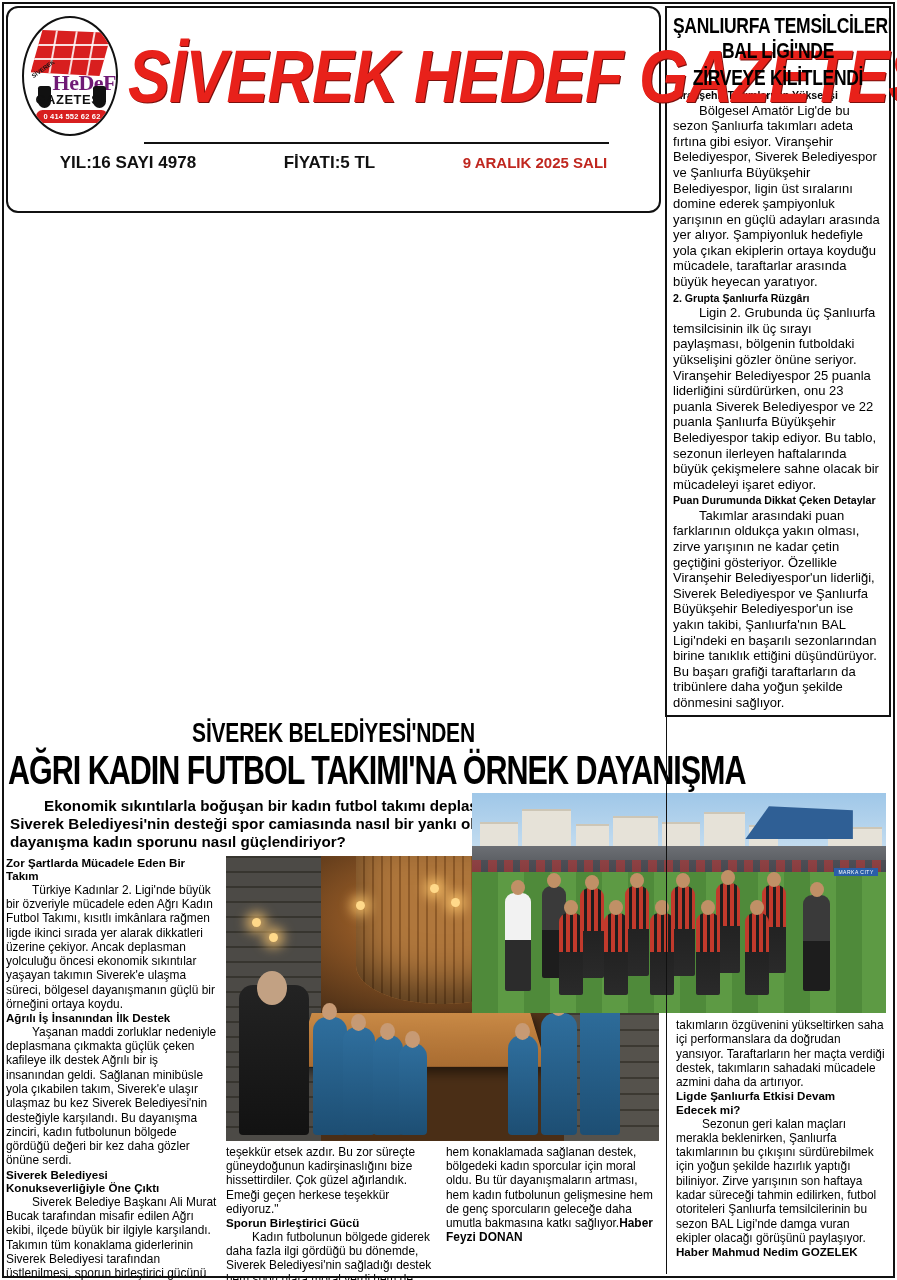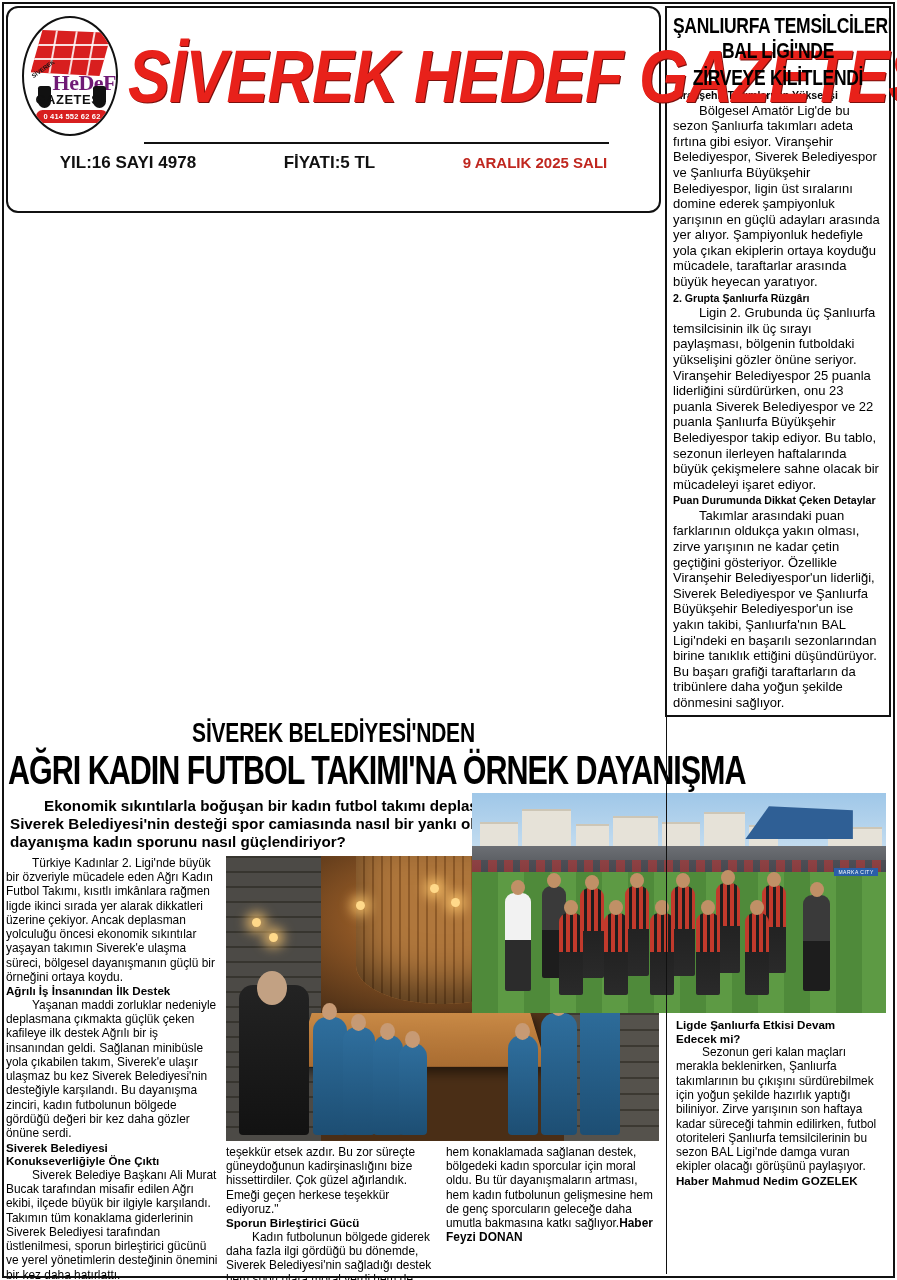--- a/index.html
+++ b/index.html
@@ -396,20 +396,21 @@
         <div class="mh-kicker">SİVEREK BELEDİYESİ'NDEN</div>
         <div class="mh-title">AĞRI KADIN FUTBOL TAKIMI'NA ÖRNEK DAYANIŞMA</div>
         <div class="mh-lead">
             <p>Ekonomik sıkıntılarla boğuşan bir kadın futbol takımı deplasmana nasıl ulaştı? Siverek Belediyesi'nin desteği spor camiasında nasıl bir yankı oluşturdu? Bölgesel dayanışma kadın sporunu nasıl güçlendiriyor?</p>
           </div>
       </div>
 
       <div class="cols3">
 
         <div class="col">
+          <div class="art-h">Zor Şartlarda Mücadele Eden Bir Takım</div>
           <div class="art-p ind">Türkiye Kadınlar 2. Ligi'nde büyük bir özveriyle mücadele eden Ağrı Kadın Futbol Takımı, kısıtlı imkânlara rağmen ligde ikinci sırada yer alarak dikkatleri üzerine çekiyor. Ancak deplasman yolculuğu öncesi ekonomik sıkıntılar yaşayan takımın Siverek'e ulaşma süreci, bölgesel dayanışmanın güçlü bir örneğini ortaya koydu.</div>
           <div class="art-h">Ağrılı İş İnsanından İlk Destek</div>
           <div class="art-p ind">Yaşanan maddi zorluklar nedeniyle deplasmana çıkmakta güçlük çeken kafileye ilk destek Ağrılı bir iş insanından geldi. Sağlanan minibüsle yola çıkabilen takım, Siverek'e ulaşır ulaşmaz bu kez Siverek Belediyesi'nin desteğiyle karşılandı. Bu dayanışma zinciri, kadın futbolunun bölgede gördüğü değeri bir kez daha gözler önüne serdi.</div>
           <div class="art-h">Siverek Belediyesi</div>
           <div class="art-h">Konukseverliğiyle Öne Çıktı</div>
           <div class="art-p ind">Siverek Belediye Başkanı Ali Murat Bucak tarafından misafir edilen Ağrı ekibi, ilçede büyük bir ilgiyle karşılandı. Takımın tüm konaklama giderlerinin Siverek Belediyesi tarafından üstlenilmesi, sporun birleştirici gücünü ve yerel yönetimlerin desteğinin önemini bir kez daha hatırlattı.</div>
 
         </div>
 
         <div style="width:433px">
@@ -501,20 +502,21 @@
     <div class="team-player dark" style="left:80%;bottom:10%;height:96px;width:27px"></div>
 
     <div class="team-player stripe" style="left:21%;bottom:8%;height:82px"></div>
     <div class="team-player stripe" style="left:32%;bottom:8%;height:82px"></div>
     <div class="team-player stripe" style="left:43%;bottom:8%;height:82px"></div>
     <div class="team-player stripe" style="left:54%;bottom:8%;height:82px"></div>
     <div class="team-player stripe" style="left:66%;bottom:8%;height:82px"></div>
   </div>
 
   <div class="bcol" style="position:absolute;left:676px;top:1018px;width:210px">
+    <div class="art-p">takımların özgüvenini yükseltirken saha içi performanslara da doğrudan yansıyor. Taraftarların her maçta verdiği destek, takımların sahadaki mücadele azmini daha da artırıyor.</div>
     <div class="art-h">Ligde Şanlıurfa Etkisi Devam</div>
     <div class="art-h">Edecek mi?</div>
     <div class="art-p ind">Sezonun geri kalan maçları merakla beklenirken, Şanlıurfa takımlarının bu çıkışını sürdürebilmek için yoğun şekilde hazırlık yaptığı biliniyor. Zirve yarışının son haftaya kadar süreceği tahmin edilirken, futbol otoriteleri Şanlıurfa temsilcilerinin bu sezon BAL Ligi'nde damga vuran ekipler olacağı görüşünü paylaşıyor.</div>
     <div class="art-h">Haber Mahmud Nedim GOZELEK</div>
   </div>
 
   <div class="divider-v" style="left:666px;top:214px;bottom:6px"></div>
 
   <div class="outer-frame"></div>
 </div>

